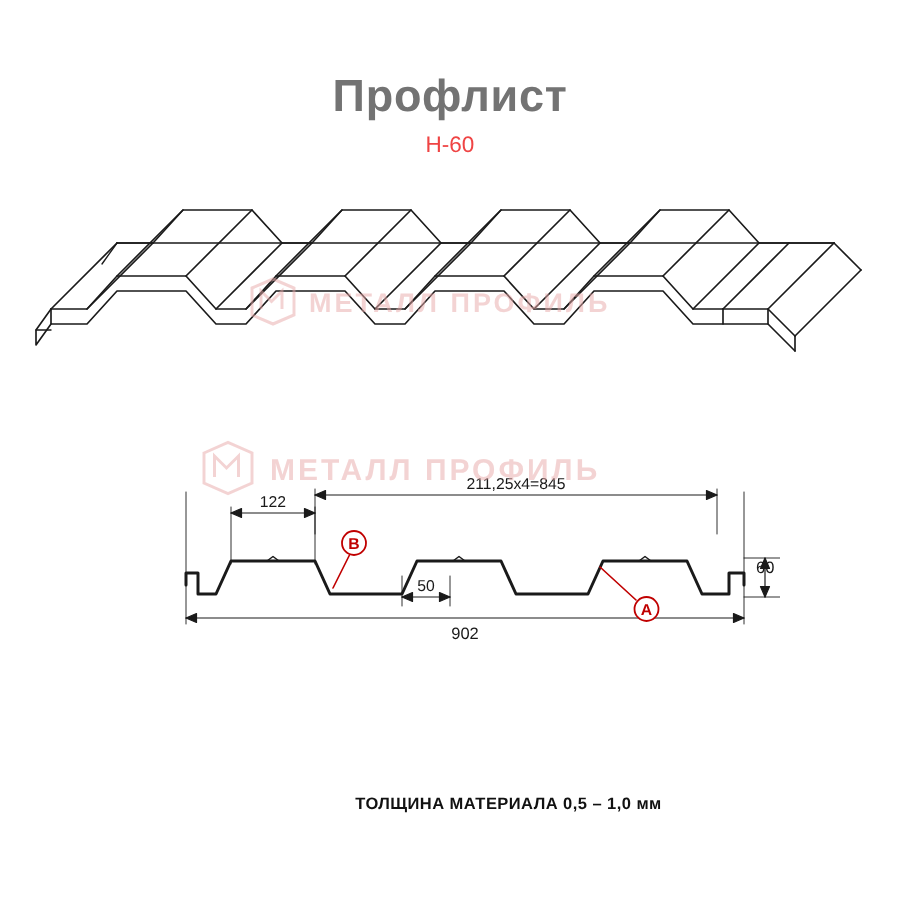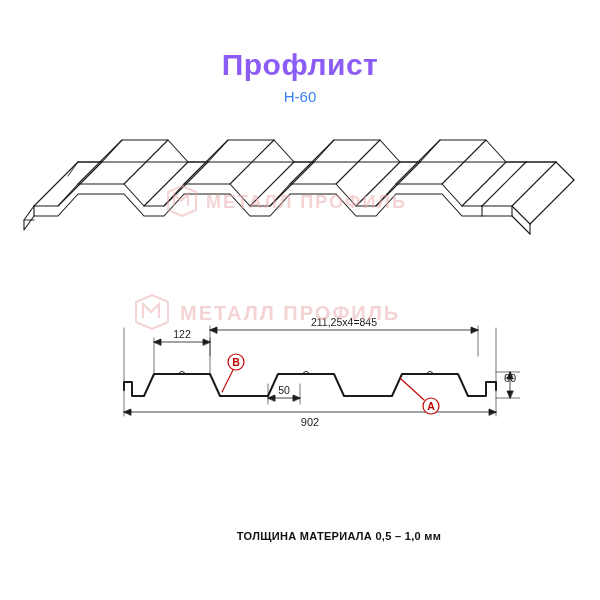--- a/index.html
+++ b/index.html
@@ -22,30 +22,30 @@
   }
   .title {
     position: absolute;
     top: 48px;
     left: 0;
     width: 600px;
     text-align: center;
     font-size: 30px;
     font-weight: bold;
     letter-spacing: 0.5px;
-    color: #8b5cf6;
+    color: #737373;
   }
   .subtitle {
     position: absolute;
     top: 88px;
     left: 0;
     width: 600px;
     text-align: center;
     font-size: 15px;
-    color: #3b82f6;
+    color: #ef4444;
   }
   .footer-note {
     position: absolute;
     top: 530px;
     left: 0;
     width: 600px;
     text-align: center;
     font-size: 11px;
     font-weight: bold;
     letter-spacing: 0.3px;

